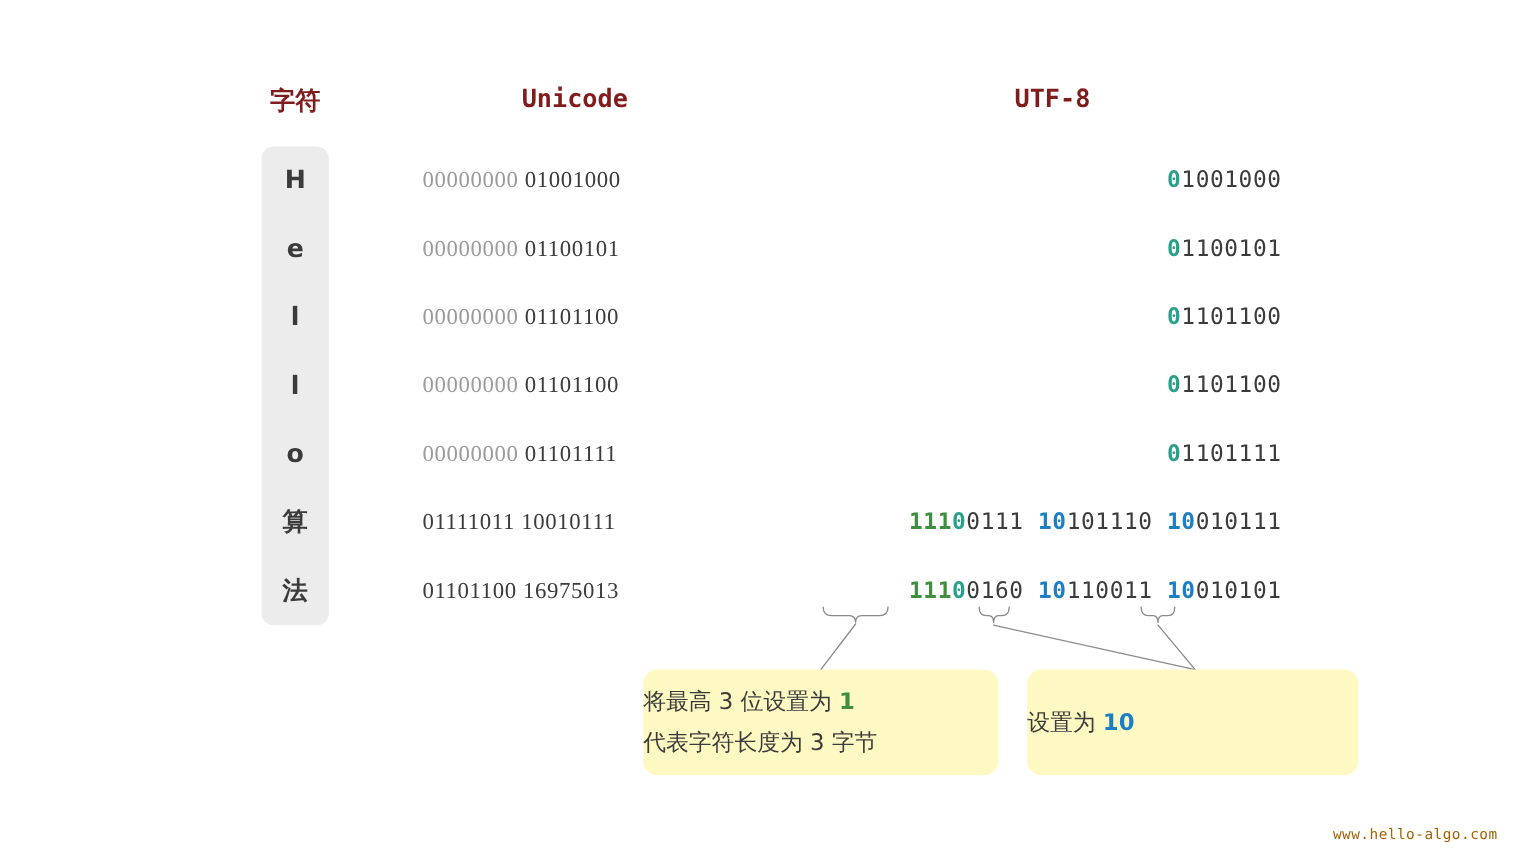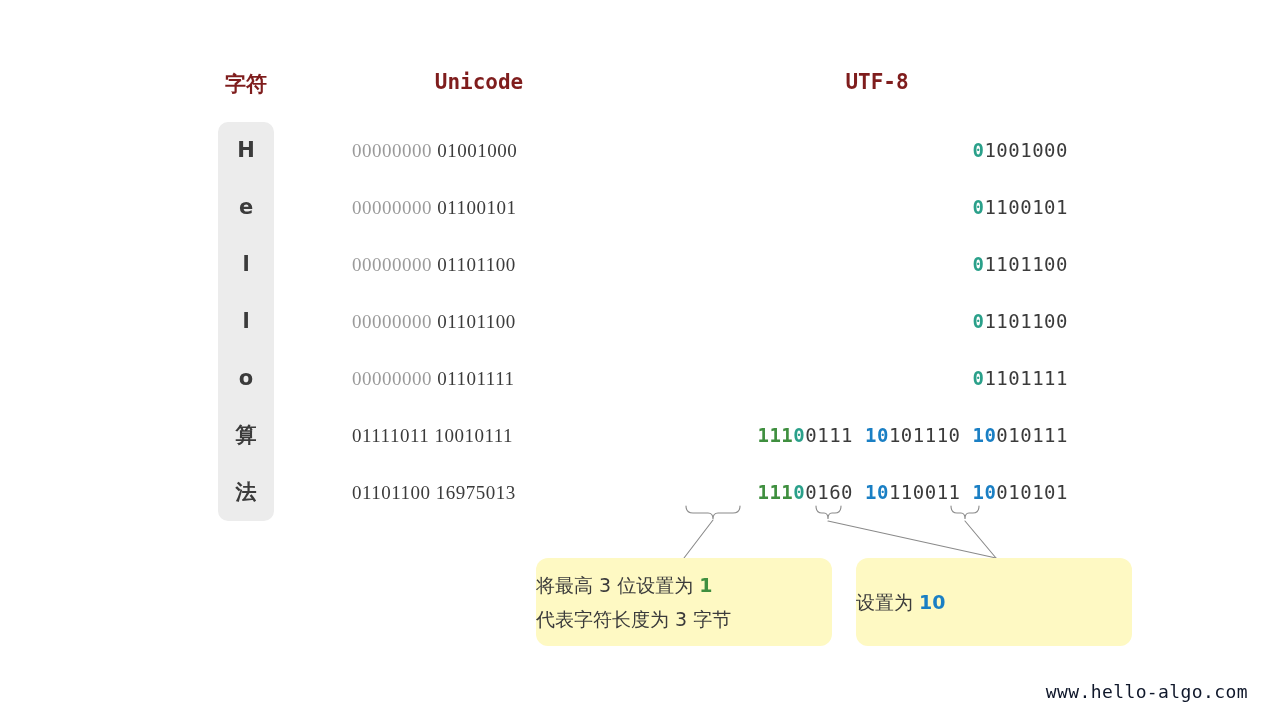--- a/index.html
+++ b/index.html
@@ -131,22 +131,22 @@
   .co2 { left: 856px; top: 558px; width: 276px; height: 88px; }
   .em-green { color: #3f8f3f; font-weight: bold; }
   .em-blue  { color: #1a7fc4; font-weight: bold; }
 
   
   .watermark {
     position: absolute;
     right: 32px;
     bottom: 18px;
     font-family: "DejaVu Sans Mono", "Liberation Mono", monospace;
-    font-size: 18px;
-    color: #0f172a;
+    font-size: 12px;
+    color: #a16207;
     letter-spacing: 0.4px;
   }
 </style>
 </head>
 <body>
 
 <div class="hdr hdr-char">字符</div>
 <div class="hdr hdr-unicode">Unicode</div>
 <div class="hdr hdr-utf8">UTF-8</div>
 

